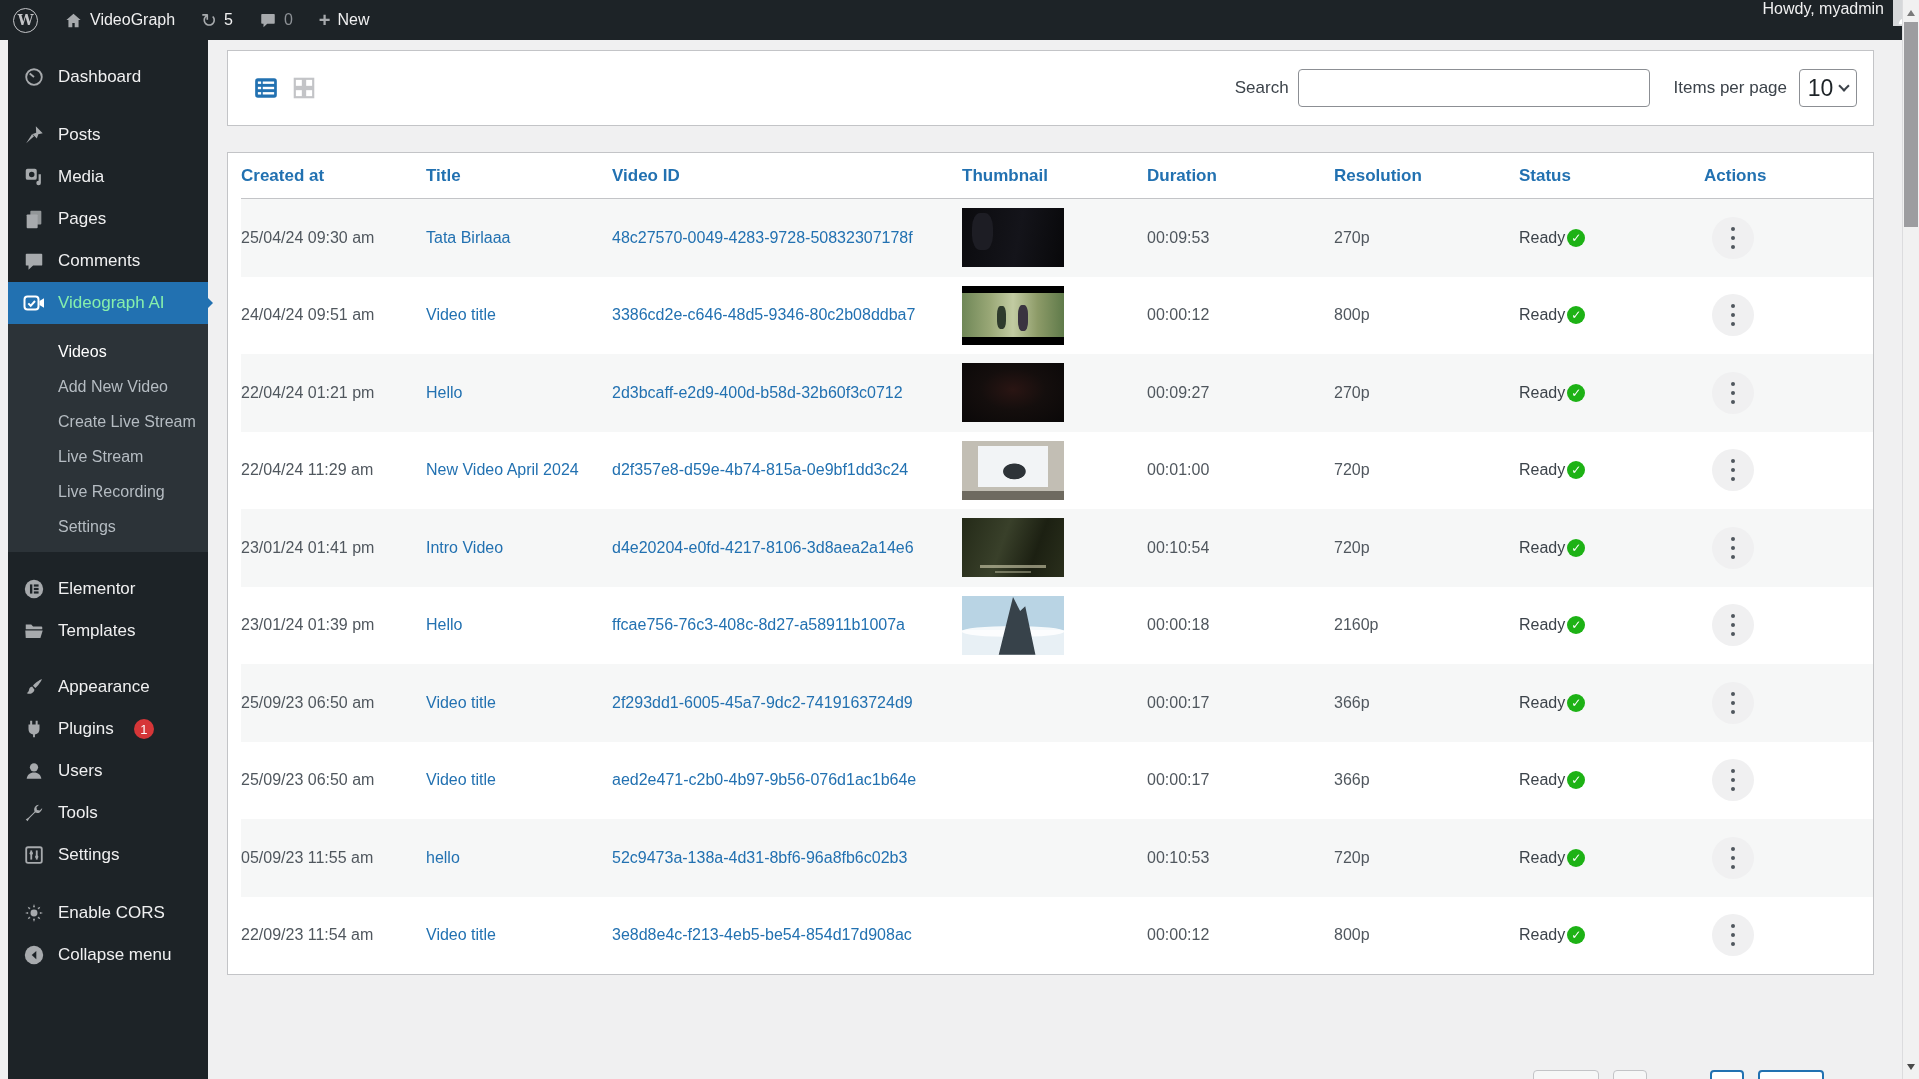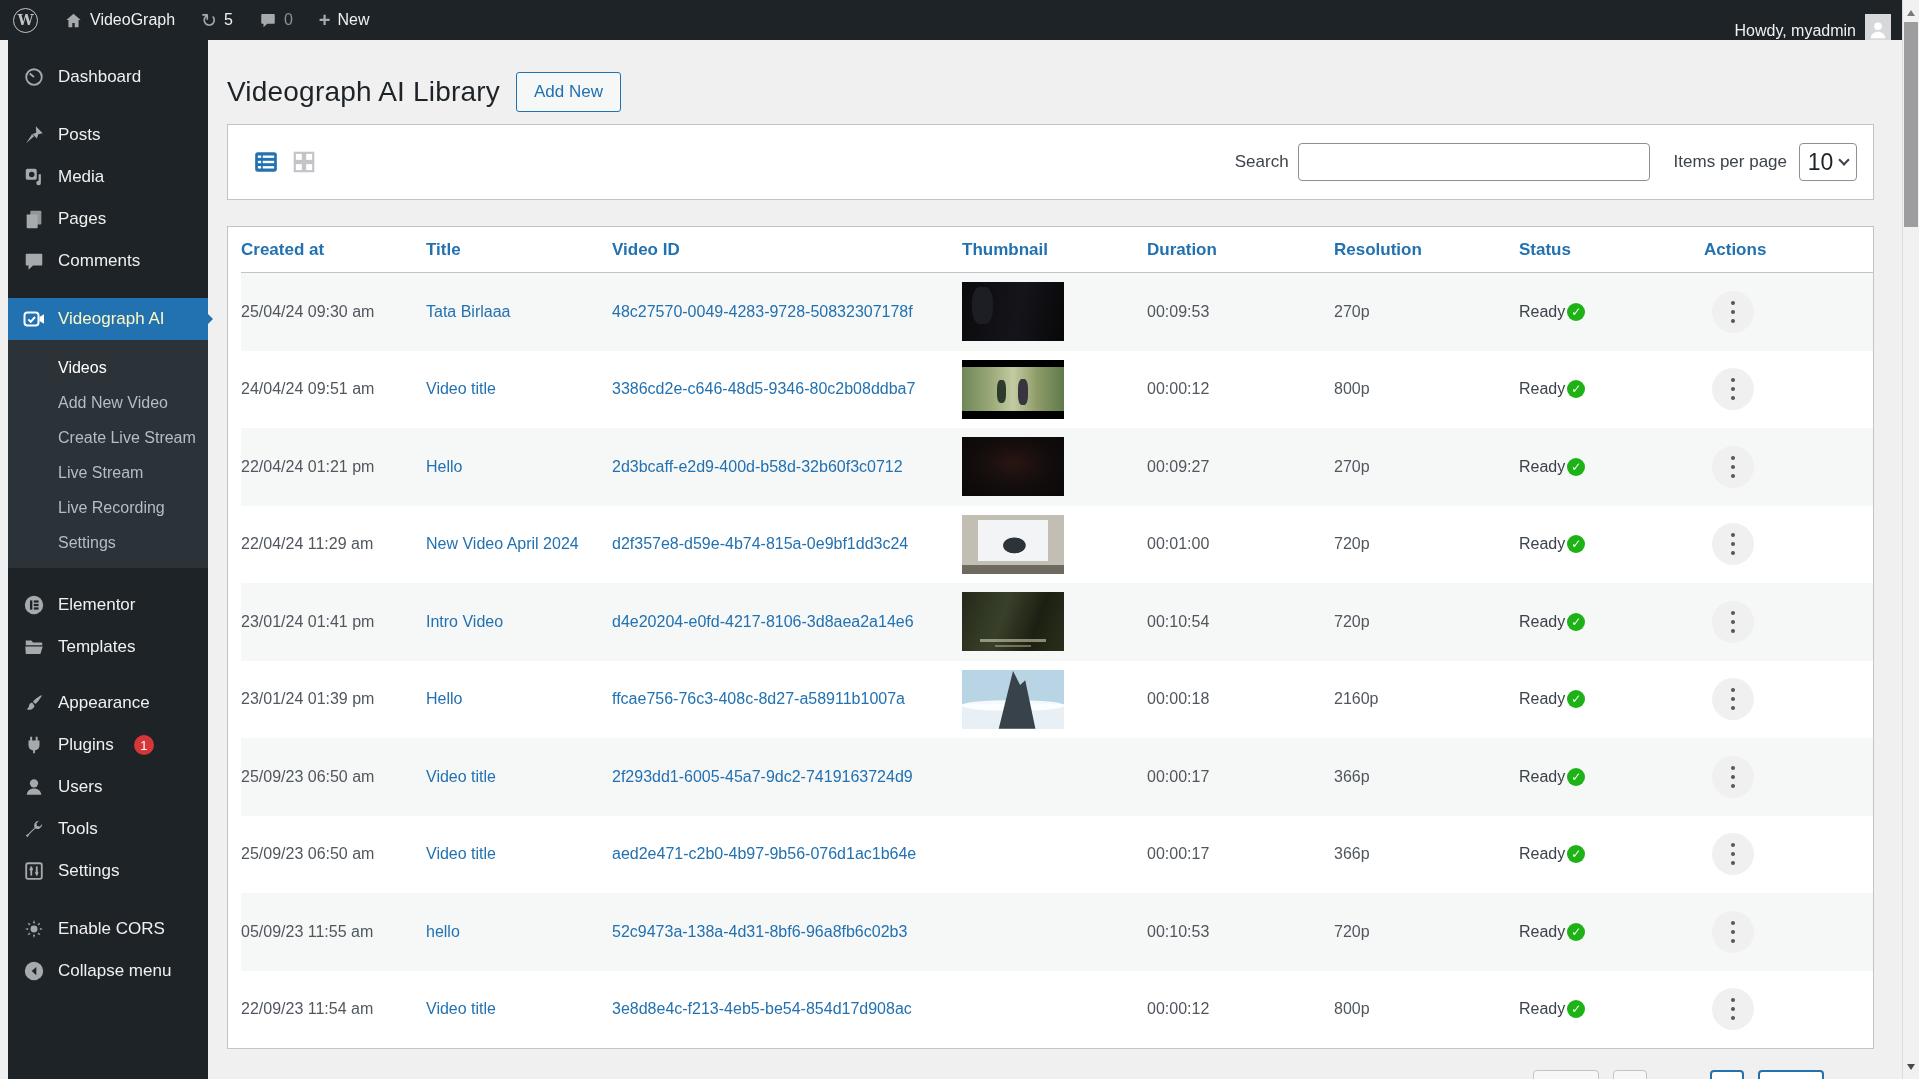--- a/index.html
+++ b/index.html
@@ -7,35 +7,35 @@
     font-family:"Liberation Sans","DejaVu Sans",sans-serif; background:#f0f0f1; }
 
   
   .adminbar { position:absolute; left:0; top:0; width:1919px; height:40px;
     background:#1d2327; color:#f0f0f1; display:flex; align-items:center; z-index:30;
     font-size:16px; }
   .ab-left { display:flex; align-items:center; gap:0; }
   .ab-item { display:flex; align-items:center; gap:7px; padding:0 13px; height:40px; cursor:pointer; }
   .ab-icon { color:#a7aaad; display:flex; align-items:center; }
   .ab-count-dim { color:#8d9196; }
-  .ab-right { margin-left:auto; display:flex; align-items:flex-end; gap:9px; padding-right:28px; height:40px; }
+  .ab-right { margin-left:auto; display:flex; align-items:flex-start; gap:9px; height:40px; }
   .avatar { width:26px; height:26px; background:#d6d8da; display:flex; align-items:flex-end; justify-content:center; overflow:hidden; }
   .wp-logo { width:25px; height:25px; border:1.8px solid #c3c4c7; border-radius:50%;
     display:flex; align-items:center; justify-content:center;
     font-family:"DejaVu Serif",serif; font-size:14px; color:#c3c4c7; font-weight:bold; }
   .plus-glyph { font-size:20px; font-weight:bold; color:#a7aaad; line-height:1; }
   .refresh-glyph { font-size:19px; color:#a7aaad; line-height:1; }
 
   
   .sidebar { position:absolute; left:8px; top:40px; width:200px; height:1039px;
     background:#1d2327; color:#f0f0f1; z-index:20; }
   .mi { position:relative; display:flex; align-items:center; gap:12px; height:42px;
     padding:0 12px 0 14px; font-size:17px; cursor:pointer; color:#f0f0f1; }
   .mi .ico { width:24px; height:24px; color:#a7aaad; flex:0 0 24px; display:flex; align-items:center; justify-content:center; }
-  .mi.active { background:#2271b1; color:#fef9c3;margin-top:16px; }
+  .mi.active { background:#2271b1; color:#86efac; }
   .mi.active .ico { color:#fff; }
   .mi.active::after { content:""; position:absolute; right:-14px; top:50%; margin-top:-9px;
     border:9px solid transparent; border-left-color:#2271b1; }
   .m-sep { height:16px; }
   .m-sep-sm { height:14px; }
   .submenu { background:#2c3338; padding:10px 0 8px 0; }
   .smi { display:flex; align-items:center; height:35px; padding-left:50px;
     font-size:16px; color:#b5bcc2; cursor:pointer; }
   .smi.active { color:#fff; font-weight:normal; }
   .badge { margin-left:8px; min-width:20px; height:20px; border-radius:50%; background:#d63638;
@@ -313,24 +313,20 @@
           <circle cx="12" cy="12" r="10" fill="currentColor"></circle>
           <path d="M14.5 7.5L9.5 12l5 4.5z" fill="#1d2327"></path>
         </svg>
     </span>
     <span>Collapse menu</span>
   </div>
 </div>
 
 <div class="main">
 
-  <div class="page-head">
-    <h1 class="page-title">Videograph AI Library</h1>
-    <button class="add-new-btn">Add New</button>
-  </div>
 
   <div class="card toolbar">
     <div class="view-toggles">
       <span class="vt-btn">
         <svg width="26" height="26" viewBox="0 0 24 24">
             <rect x="2" y="3" width="20" height="18" rx="2.5" fill="#2271b1"></rect>
             <rect x="4.5" y="6" width="3" height="2.2" fill="#fff"></rect>
             <rect x="9" y="6" width="10.5" height="2.2" fill="#fff"></rect>
             <rect x="4.5" y="10.9" width="3" height="2.2" fill="#fff"></rect>
             <rect x="9" y="10.9" width="10.5" height="2.2" fill="#fff"></rect>

